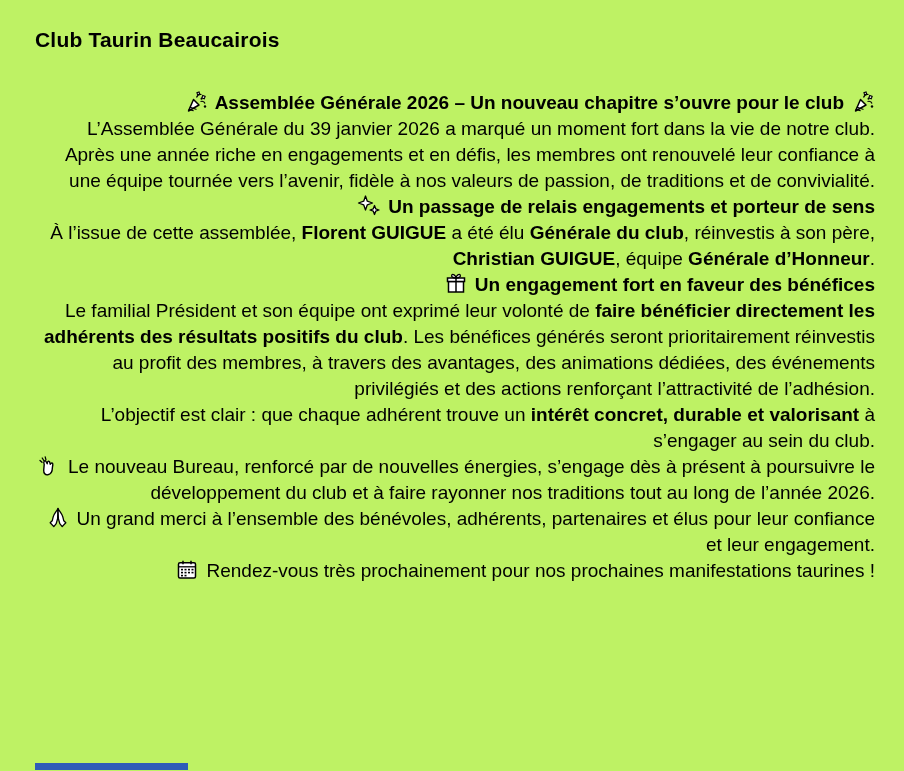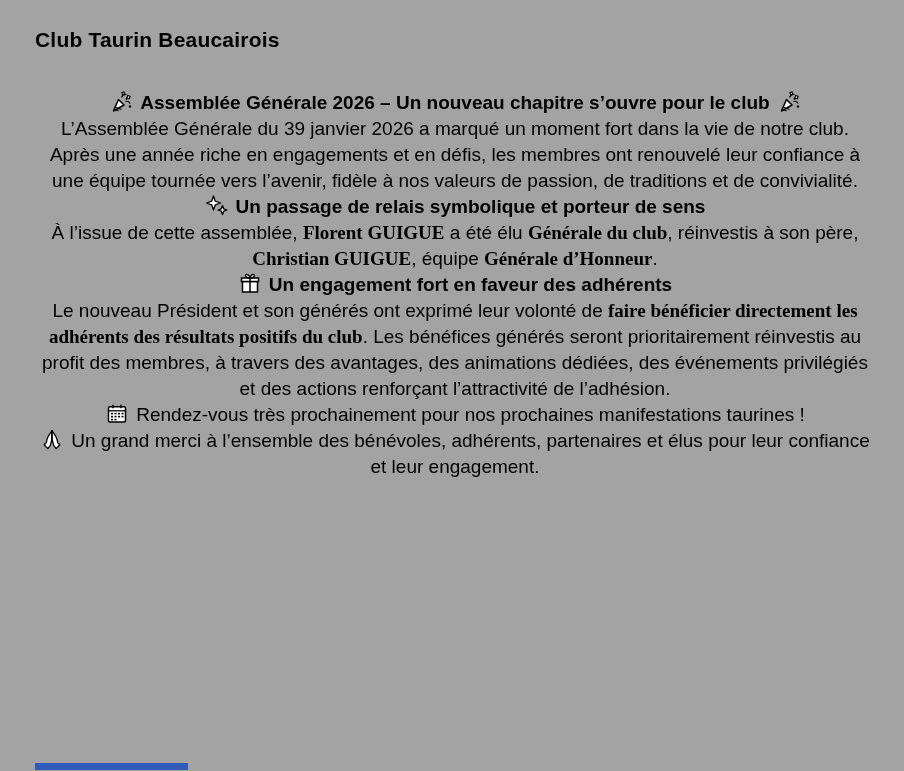--- a/index.html
+++ b/index.html
@@ -9,43 +9,43 @@
     width: 904px;
     height: 771px;
     overflow: hidden;
     font-family: "Liberation Sans", "DejaVu Sans", sans-serif;
     color: #000000;
   }
   .page {
     position: relative;
     width: 904px;
     height: 771px;
-    background: #a3a3a3;
+    background: #bef264;
   }
   .doc {
     position: absolute;
     left: 35px;
     top: 28px;
     width: 840px;
   }
   h1.doc-title {
     font-size: 21px;
     font-weight: bold;
     margin: 0 0 38px 0;
     line-height: 24px;
     letter-spacing: 0.2px;
   }
   p {
     margin: 0;
     font-size: 19px;
     line-height: 26px;
-    text-align: center;
+    text-align: right;
   }
   p.heading { font-weight: bold; }
-  b { font-weight: bold; font-family: Liberation Serif, serif; }
+  b { font-weight: bold; }
   .ic {
     display: inline-block;
     width: 24px;
     height: 24px;
     vertical-align: -5px;
     margin-right: 7px;
   }
   .ic.trail { margin-right: 0; margin-left: 7px; }
   .ic svg { width: 100%; height: 100%; display: block; }
   .footer-bar {
@@ -92,41 +92,59 @@
     </p>
 
     <p><span>L’Assemblée Générale du 39 janvier 2026 a marqué un moment fort dans la vie de notre club. Après une année riche en engagements et en défis, les membres ont renouvelé leur confiance à une équipe tournée vers l’avenir, fidèle à nos valeurs de passion, de traditions et de convivialité.</span></p>
 
     <p class="heading">
       <span class="ic">
         <svg viewBox="0 0 24 24">
             <path d="M8.5 2 L10.3 7.2 L15.5 9 L10.3 10.8 L8.5 16 L6.7 10.8 L1.5 9 L6.7 7.2 Z" fill="#ffffff" stroke="#000" stroke-width="1.3" stroke-linejoin="round"></path>
             <path d="M17.5 11.5 L18.7 14.8 L22 16 L18.7 17.2 L17.5 20.5 L16.3 17.2 L13 16 L16.3 14.8 Z" fill="#ffffff" stroke="#000" stroke-width="1.3" stroke-linejoin="round"></path>
           </svg>
-      </span><span>Un passage de relais symbolique et porteur de sens</span>
+      </span><span>Un passage de relais engagements et porteur de sens</span>
     </p>
 
     <p><span>À l’issue de cette assemblée, </span><b>Florent GUIGUE</b><span> a été élu </span><b>Générale du club</b><span>, réinvestis à son père, </span><b>Christian GUIGUE</b><span>, équipe </span><b>Générale d’Honneur</b><span>.</span></p>
 
 
     <p class="heading">
       <span class="ic">
         <svg viewBox="0 0 24 24">
             <rect x="4.5" y="9.5" width="15" height="10.5" fill="#ffffff" stroke="#000" stroke-width="1.5"></rect>
             <rect x="3.5" y="6" width="17" height="3.5" fill="#ffffff" stroke="#000" stroke-width="1.5"></rect>
             <line x1="12" y1="6" x2="12" y2="20" stroke="#000" stroke-width="1.5"></line>
             <path d="M12 6 C9 6 6.8 4.6 7.8 3 C8.8 1.6 11.5 3 12 6 Z" fill="#ffffff" stroke="#000" stroke-width="1.3"></path>
             <path d="M12 6 C15 6 17.2 4.6 16.2 3 C15.2 1.6 12.5 3 12 6 Z" fill="#ffffff" stroke="#000" stroke-width="1.3"></path>
           </svg>
-      </span><span>Un engagement fort en faveur des adhérents</span>
+      </span><span>Un engagement fort en faveur des bénéfices</span>
     </p>
 
-    <p><span>Le nouveau Président et son générés ont exprimé leur volonté de </span><b>faire bénéficier directement les adhérents des résultats positifs du club</b><span>. Les bénéfices générés seront prioritairement réinvestis au profit des membres, à travers des avantages, des animations dédiées, des événements privilégiés et des actions renforçant l’attractivité de l’adhésion.</span></p>
+    <p><span>Le familial Président et son équipe ont exprimé leur volonté de </span><b>faire bénéficier directement les adhérents des résultats positifs du club</b><span>. Les bénéfices générés seront prioritairement réinvestis au profit des membres, à travers des avantages, des animations dédiées, des événements privilégiés et des actions renforçant l’attractivité de l’adhésion.</span></p>
 
+    <p><span>L’objectif est clair : que chaque adhérent trouve un </span><b>intérêt concret, durable et valorisant</b><span> à s’engager au sein du club.</span></p>
 
+    <p>
+      <span class="ic">
+        <svg viewBox="0 0 24 24">
+            <path d="M7.2 10.5 C6 7.5 8 5.5 9 7.5 L10.2 9.8 C10.5 6.5 12.3 6.5 12.8 8.5 L13.3 10.3 C14.3 8.3 16 8.8 15.8 10.8 L15.4 13.5 C15.4 17.5 13.4 20.3 10.8 20.8 C8.2 21.3 6.6 19.2 6.7 16.2 Z" fill="#ffffff" stroke="#000" stroke-width="1.4" stroke-linejoin="round"></path>
+            <path d="M3 6.5 L5 8.3 M5.2 4 L6.8 6.5 M8.2 2.8 L8.9 5.6" fill="none" stroke="#000" stroke-width="1.3" stroke-linecap="round"></path>
+          </svg>
+      </span><span>Le nouveau Bureau, renforcé par de nouvelles énergies, s’engage dès à présent à poursuivre le développement du club et à faire rayonner nos traditions tout au long de l’année 2026.</span>
+    </p>
+
+    <p>
+      <span class="ic">
+        <svg viewBox="0 0 24 24">
+            <path d="M12 2.5 C10.2 5.8 7.8 7.8 7.2 10.8 L6.2 14.8 L4.2 16.8 L7.8 20.6 L10.2 17.6 L11.6 12.8 Z" fill="#ffffff" stroke="#000" stroke-width="1.3" stroke-linejoin="round"></path>
+            <path d="M12 2.5 C13.8 5.8 16.2 7.8 16.8 10.8 L17.8 14.8 L19.8 16.8 L16.2 20.6 L13.8 17.6 L12.4 12.8 Z" fill="#ffffff" stroke="#000" stroke-width="1.3" stroke-linejoin="round"></path>
+          </svg>
+      </span><span>Un grand merci à l’ensemble des bénévoles, adhérents, partenaires et élus pour leur confiance et leur engagement.</span>
+    </p>
 
     <p>
       <span class="ic">
         <svg viewBox="0 0 24 24">
             <rect x="3.5" y="4.8" width="17" height="15.2" rx="1.5" fill="#ffffff" stroke="#000" stroke-width="1.5"></rect>
             <line x1="3.5" y1="8.8" x2="20.5" y2="8.8" stroke="#000" stroke-width="1.3"></line>
             <line x1="8" y1="2.8" x2="8" y2="6.3" stroke="#000" stroke-width="1.5"></line>
             <line x1="16" y1="2.8" x2="16" y2="6.3" stroke="#000" stroke-width="1.5"></line>
             <g fill="#000">
               <rect x="6" y="10.8" width="2" height="1.6"></rect>
@@ -137,25 +155,16 @@
               <rect x="9.5" y="13.8" width="2" height="1.6"></rect>
               <rect x="13" y="13.8" width="2" height="1.6"></rect>
               <rect x="16.5" y="13.8" width="2" height="1.6"></rect>
               <rect x="6" y="16.8" width="2" height="1.6"></rect>
               <rect x="9.5" y="16.8" width="2" height="1.6"></rect>
             </g>
           </svg>
       </span><span>Rendez-vous très prochainement pour nos prochaines manifestations taurines !</span>
     </p>
 
-    <p>
-      <span class="ic">
-        <svg viewBox="0 0 24 24">
-            <path d="M12 2.5 C10.2 5.8 7.8 7.8 7.2 10.8 L6.2 14.8 L4.2 16.8 L7.8 20.6 L10.2 17.6 L11.6 12.8 Z" fill="#ffffff" stroke="#000" stroke-width="1.3" stroke-linejoin="round"></path>
-            <path d="M12 2.5 C13.8 5.8 16.2 7.8 16.8 10.8 L17.8 14.8 L19.8 16.8 L16.2 20.6 L13.8 17.6 L12.4 12.8 Z" fill="#ffffff" stroke="#000" stroke-width="1.3" stroke-linejoin="round"></path>
-          </svg>
-      </span><span>Un grand merci à l’ensemble des bénévoles, adhérents, partenaires et élus pour leur confiance et leur engagement.</span>
-    </p>
-
   </div>
 
   <div class="footer-bar" style="background: rgb(46, 92, 184);"></div>
 </div>
 
 </body></html>

